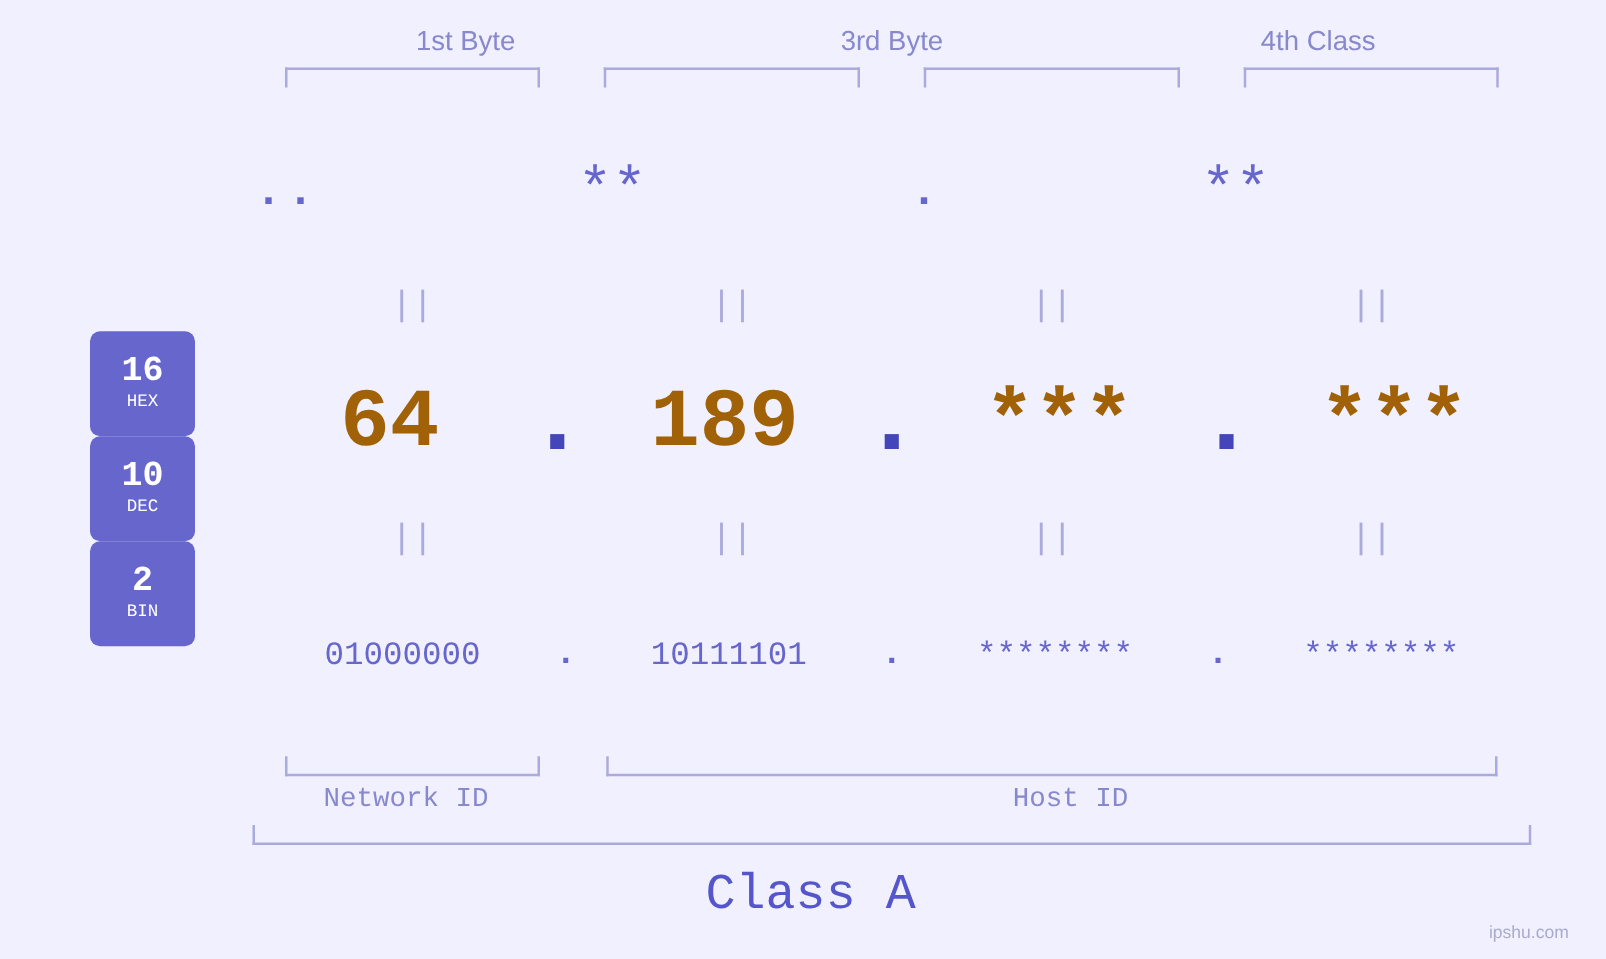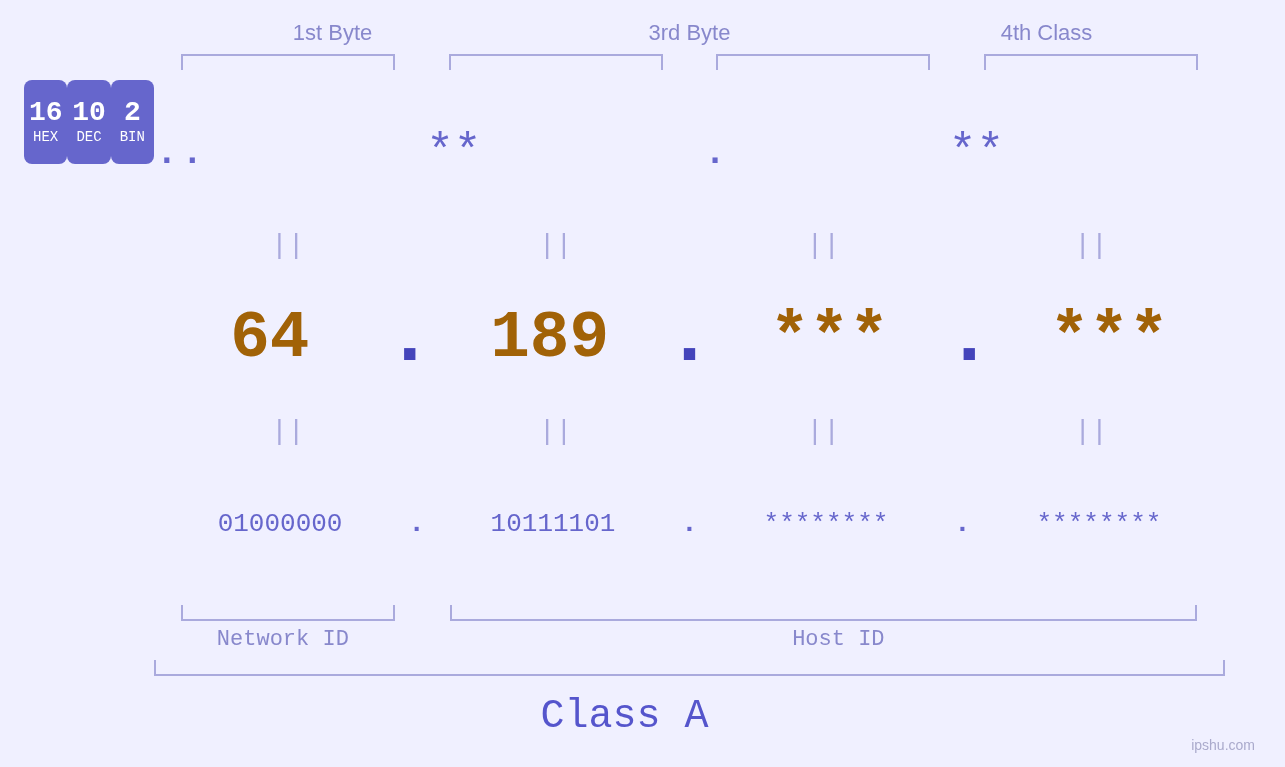--- a/index.html
+++ b/index.html
@@ -11,21 +11,21 @@
       font-family: 'Courier New', Courier, monospace;
       overflow: hidden;
       position: relative;
     }
 
     .container {
       width: 100%;
       height: 100%;
       display: flex;
       flex-direction: column;
-      padding: 20px 60px 20px 24px;
+      padding: 20px 60px 20px 72px;
     }
 
     
     .byte-headers {
       display: flex;
       margin-left: 130px;
       margin-bottom: 8px;
     }
 
     .byte-header {
@@ -62,21 +62,21 @@
     
     .main-area {
       display: flex;
       flex: 1;
     }
 
     
     .badges-col {
       width: 130px;
       display: flex;
-      flex-direction: row;
+      flex-direction: column;
       justify-content: flex-end;
       align-items: flex-start;
       padding-bottom: 80px;
     }
 
     .badge {
       width: 84px;
       height: 84px;
       background: #6666cc;
       border-radius: 8px;

